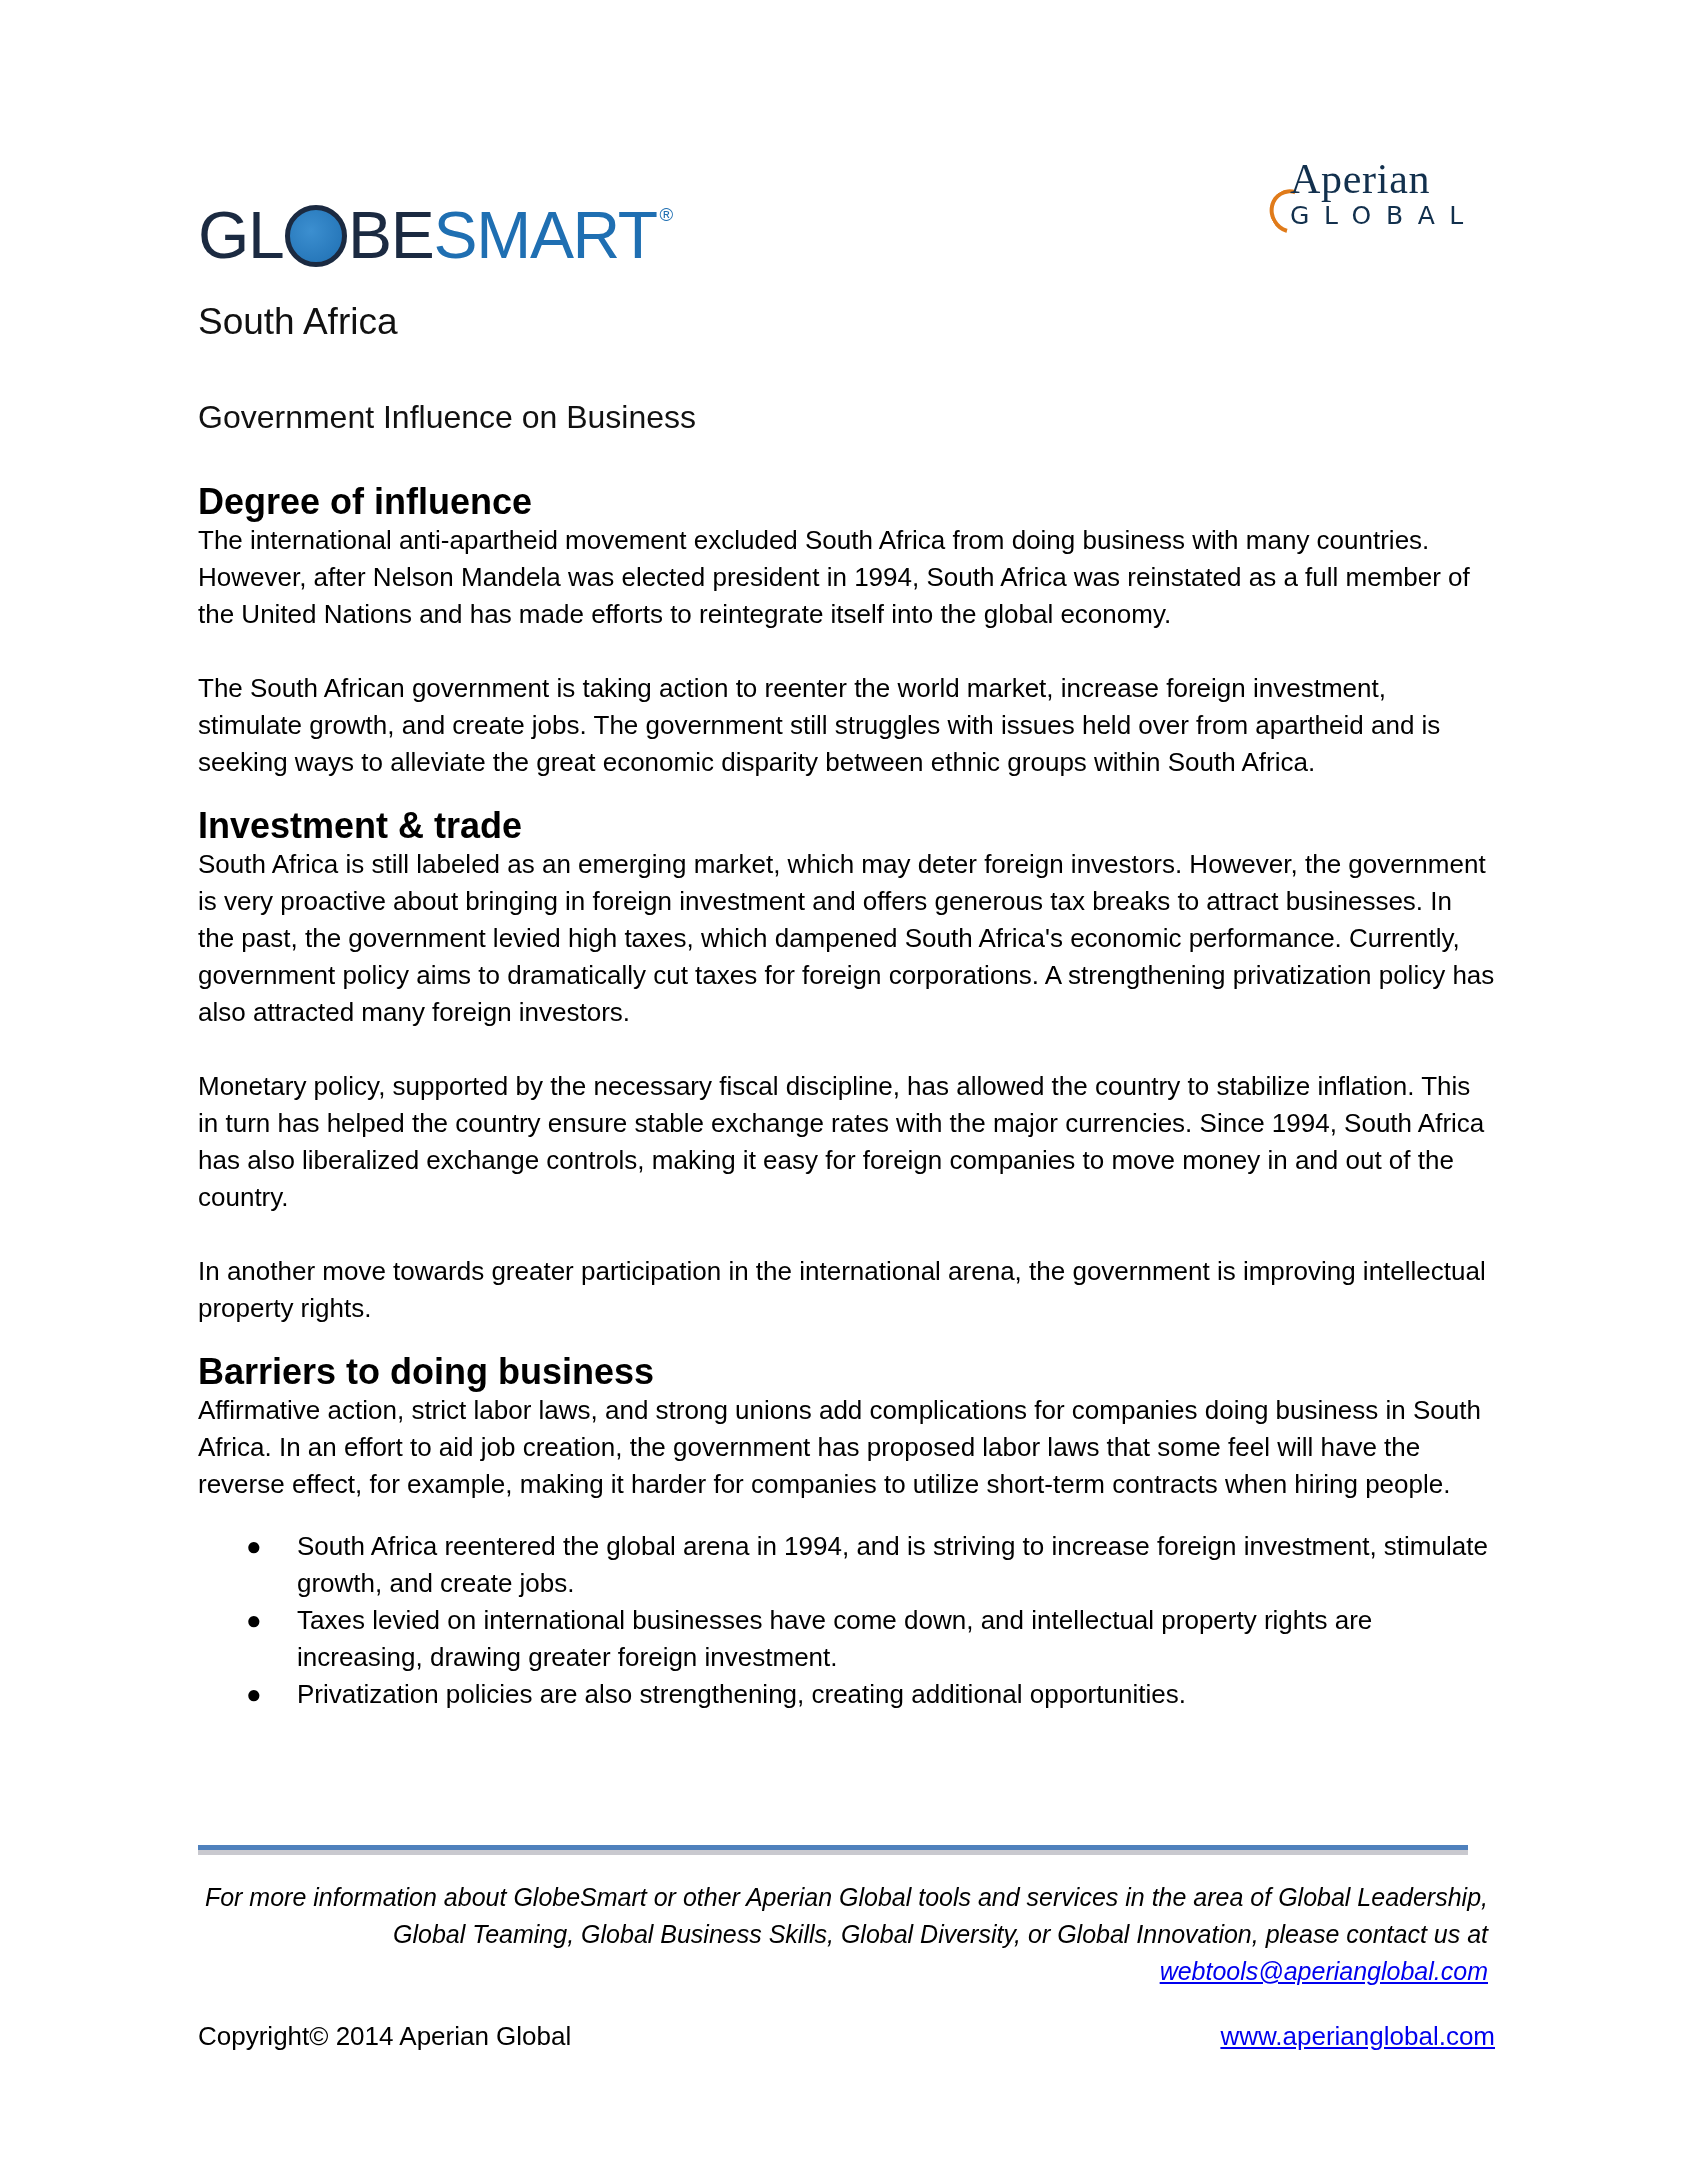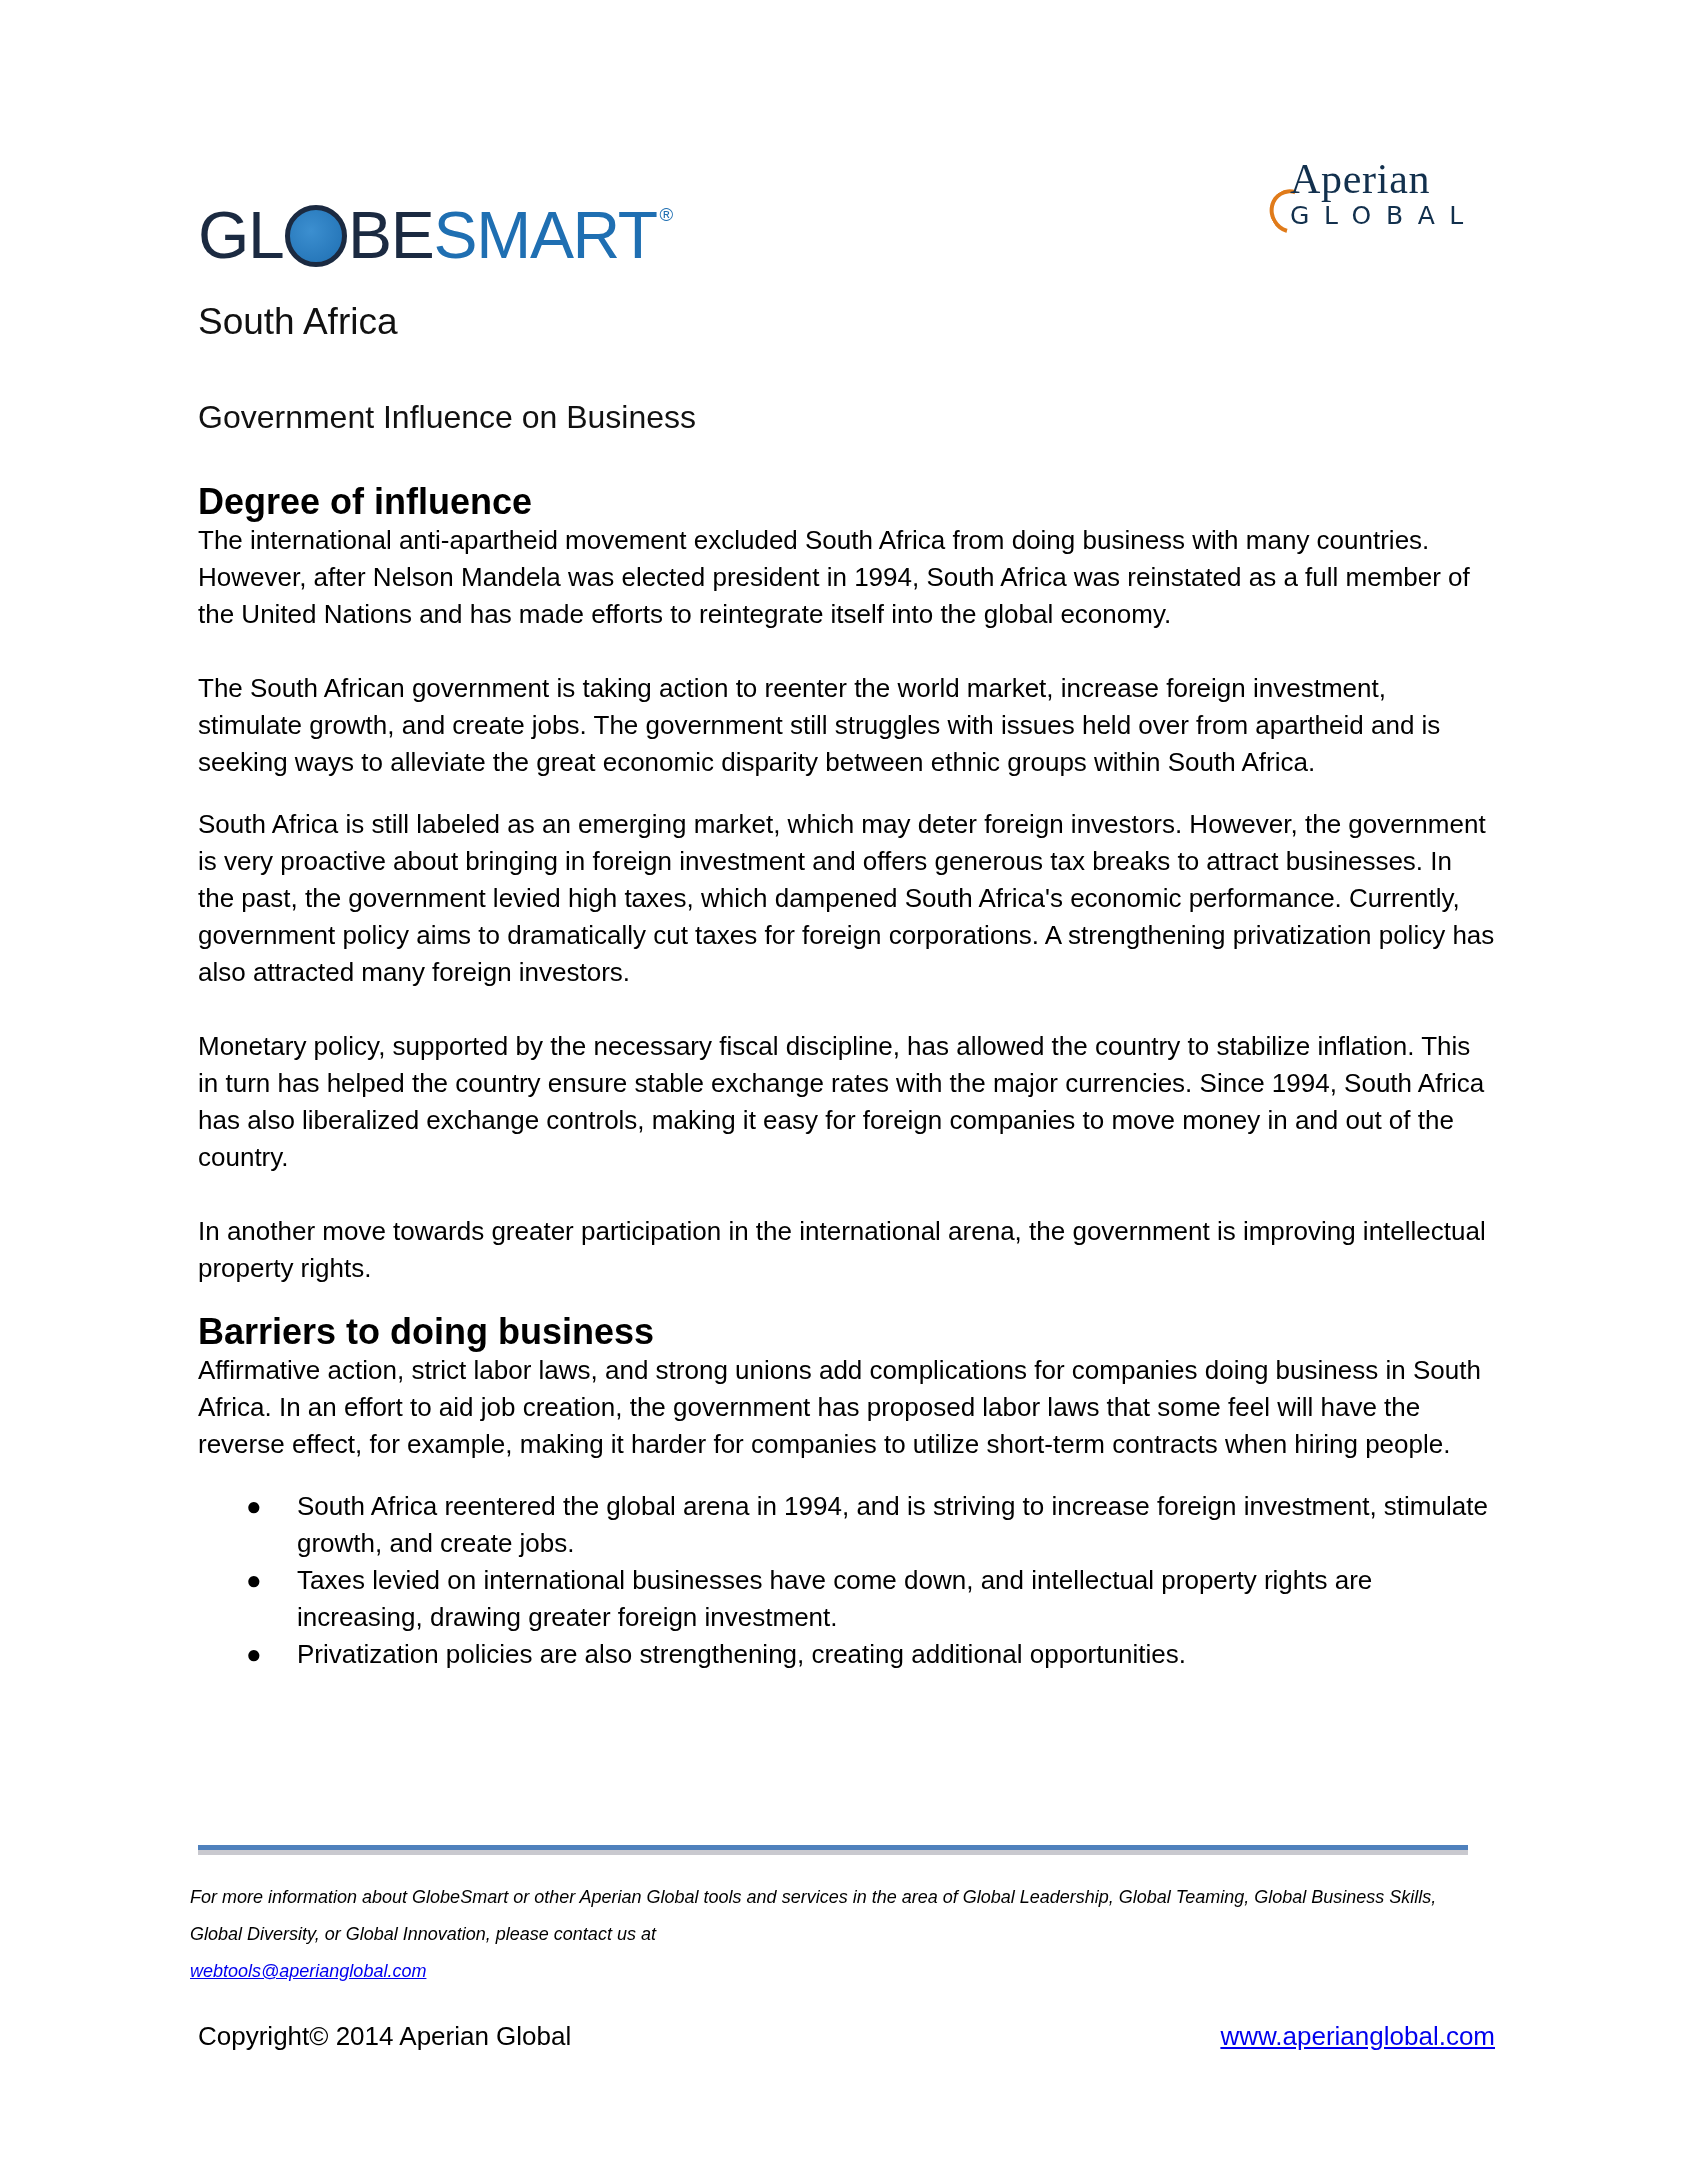--- a/index.html
+++ b/index.html
@@ -24,21 +24,21 @@
   .title { left:198px; top:301px; font-size:37px; color:#111; }
   .subtitle { left:198px; top:399px; font-size:32px; color:#111; }
   .content { left:198px; top:482px; width:1297px; font-size:26px; line-height:37px; }
   .content h2 { margin:0; font-size:36px; font-weight:bold; line-height:40px; }
   .content p { margin:0 0 37px 0; }
   .content ul { margin:0; padding:0; list-style:none; }
   .content li { position:relative; padding-left:99px; }
   .content li .bullet { position:absolute; left:48px; top:0; }
   .rule-blue { left:198px; top:1845px; width:1270px; height:6px; background:#4f81bd; }
   .rule-gray { left:198px; top:1850px; width:1270px; height:4.6px; background:#c9c9cf; }
-  .footer-info { left:190px; top:1879px; width:1290px; font-size:18px; line-height:37px; font-style:italic; }
+  .footer-info { left:198px; top:1879px; width:1290px; font-size:25px; line-height:37px; font-style:italic;text-align:right; }
   .footer-info a, .copyright-row a { color:#0000ee; text-decoration:underline; }
   .copyright-row { left:198px; top:2021px; width:1297px; font-size:26px; display:flex; justify-content:space-between; }
 </style>
 </head>
 <body>
 
 <div class="abs logo-gs">
   <span class="gs-dark">GL</span>
   <span class="globe"></span>
   <span class="gs-dark">BE</span>
@@ -55,20 +55,21 @@
 <div class="abs title">South Africa</div>
 <div class="abs subtitle">Government Influence on Business</div>
 
 <div class="abs content">
   <section>
     <h2>Degree of influence</h2>
     <p>The international anti-apartheid movement excluded South Africa from doing business with many countries. However, after Nelson Mandela was elected president in 1994, South Africa was reinstated as a full member of the United Nations and has made efforts to reintegrate itself into the global economy.</p>
     <p style="margin-bottom:25px">The South African government is taking action to reenter the world market, increase foreign investment, stimulate growth, and create jobs. The government still struggles with issues held over from apartheid and is seeking ways to alleviate the great economic disparity between ethnic groups within South Africa.</p>
   </section>
   <section>
+    <h2>Investment &amp; trade</h2>
     <p>South Africa is still labeled as an emerging market, which may deter foreign investors. However, the government is very proactive about bringing in foreign investment and offers generous tax breaks to attract businesses. In the past, the government levied high taxes, which dampened South Africa's economic performance. Currently, government policy aims to dramatically cut taxes for foreign corporations. A strengthening privatization policy has also attracted many foreign investors.</p>
     <p>Monetary policy, supported by the necessary fiscal discipline, has allowed the country to stabilize inflation. This in turn has helped the country ensure stable exchange rates with the major currencies. Since 1994, South Africa has also liberalized exchange controls, making it easy for foreign companies to move money in and out of the country.</p>
     <p style="margin-bottom:25px">In another move towards greater participation in the international arena, the government is improving intellectual property rights.</p>
   </section>
   <section>
     <h2>Barriers to doing business</h2>
     <p style="margin-bottom:25px">Affirmative action, strict labor laws, and strong unions add complications for companies doing business in South Africa. In an effort to aid job creation, the government has proposed labor laws that some feel will have the reverse effect, for example, making it harder for companies to utilize short-term contracts when hiring people.</p>
   </section>
   <section>
     <ul>

